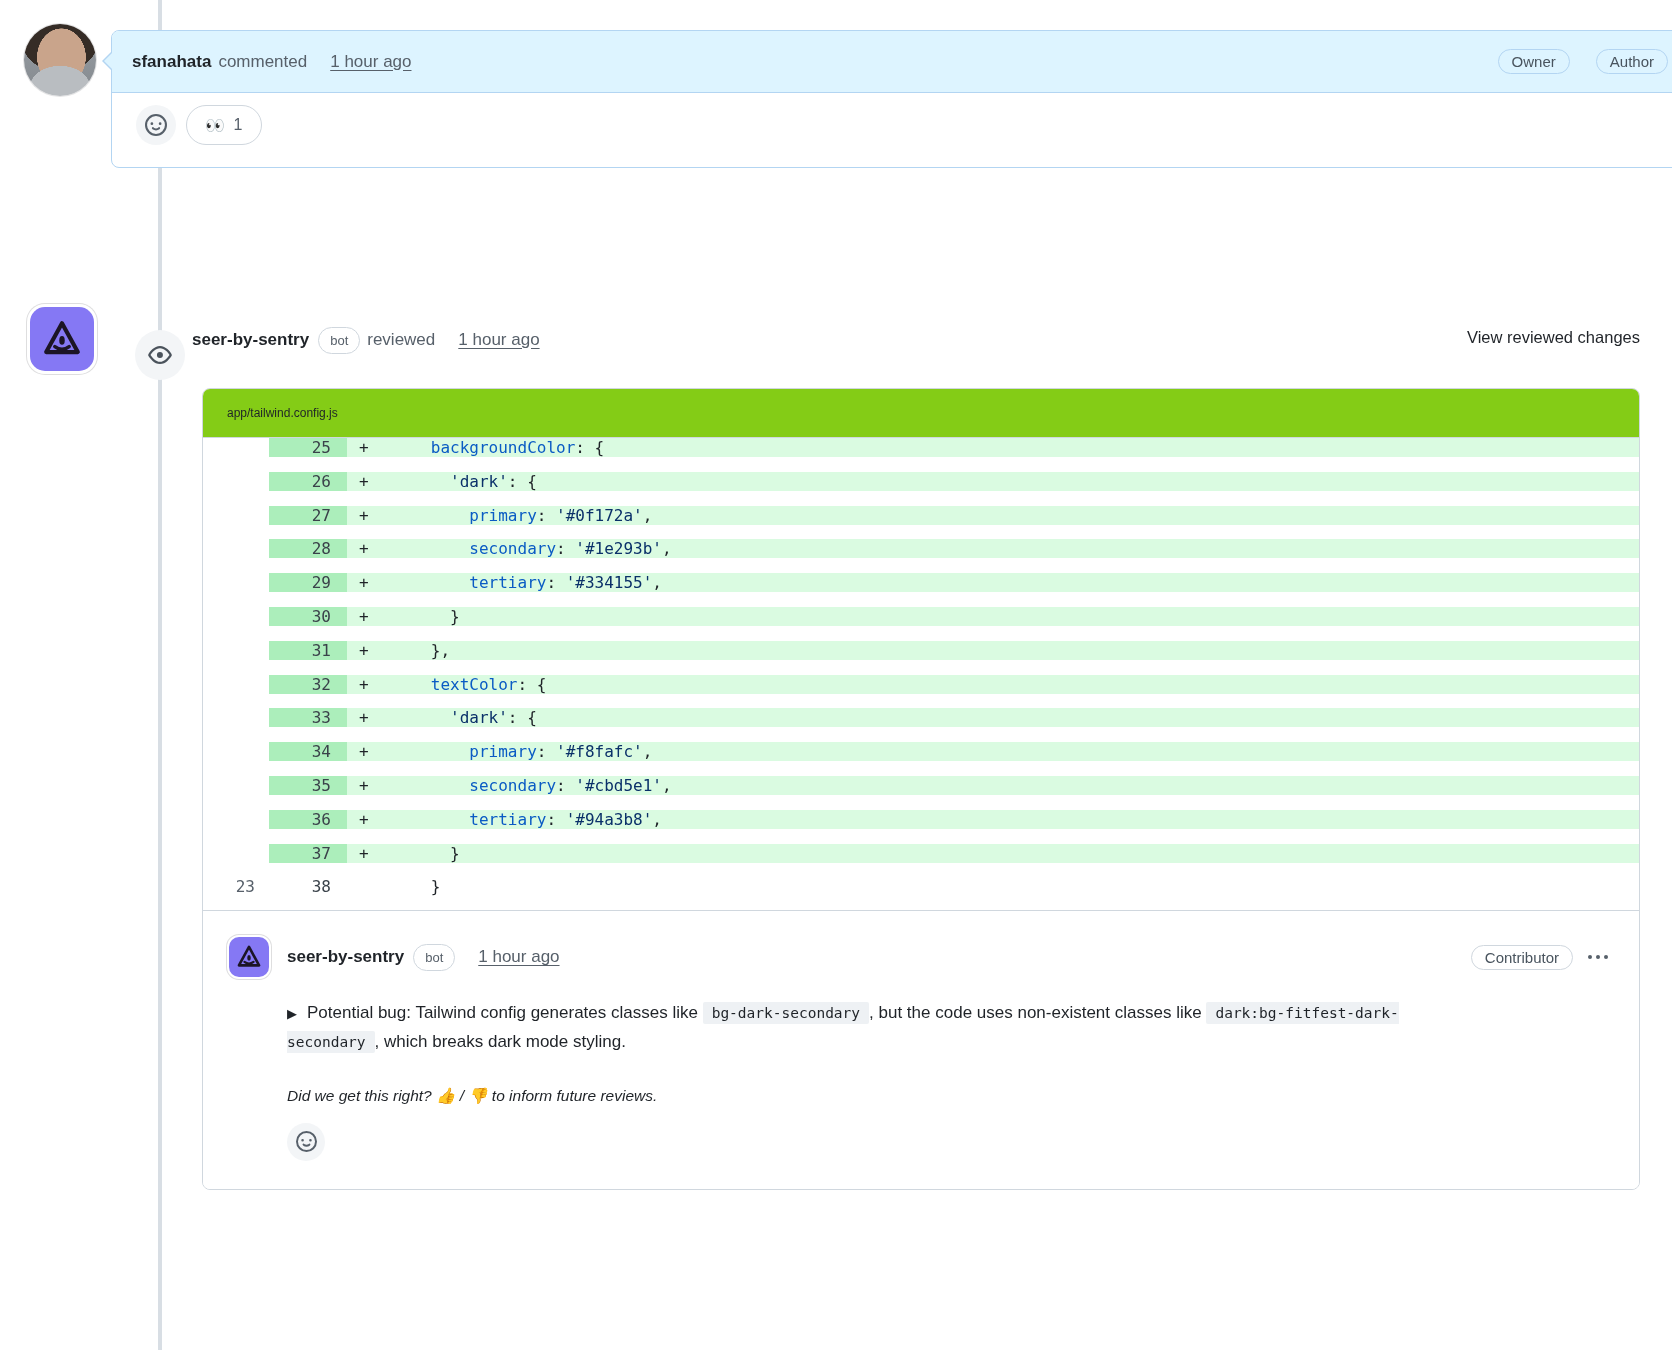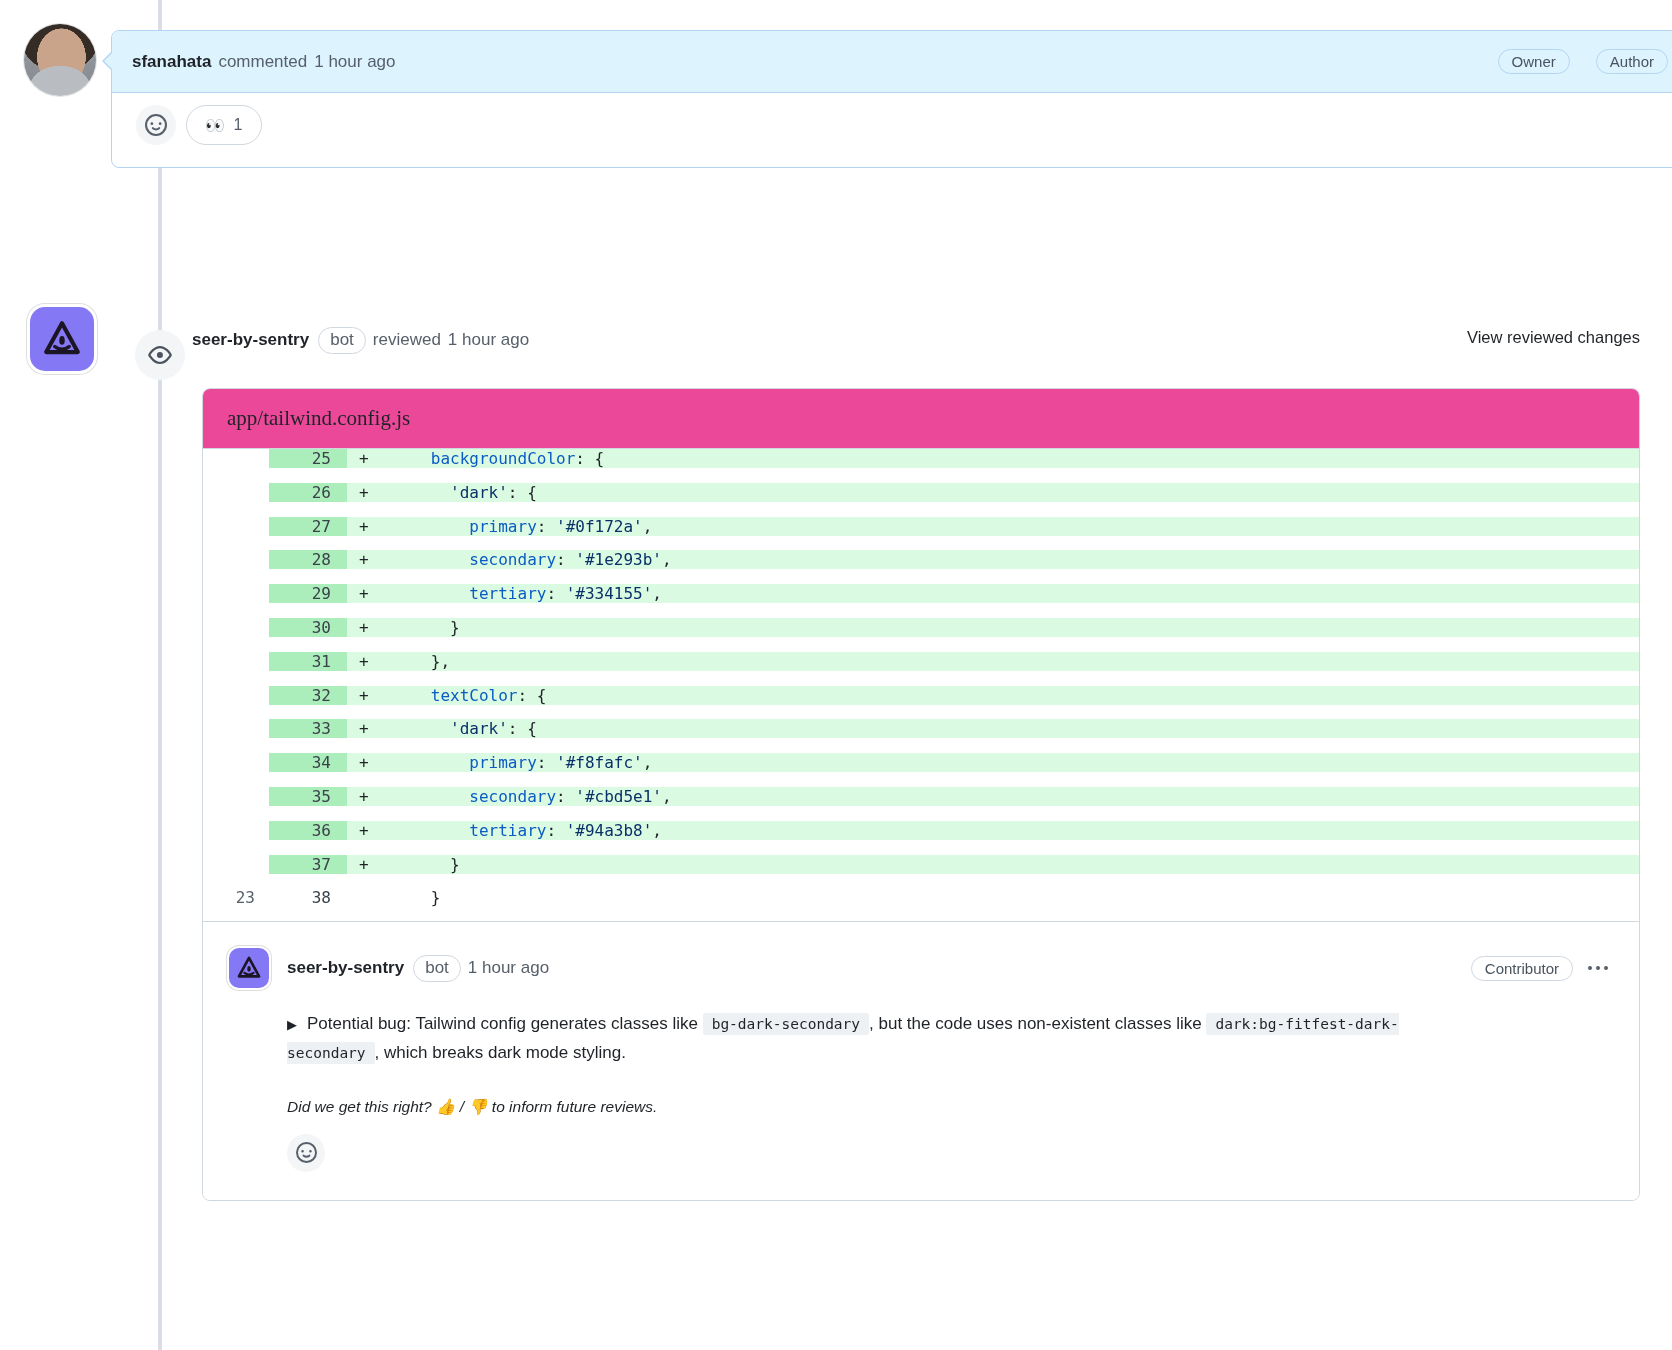--- a/index.html
+++ b/index.html
@@ -24,21 +24,21 @@
   .comment-card{position:absolute;left:111px;top:30px;width:1646px;background:#fff;
     border:1px solid var(--card_border_blue);border-radius:8px}
   .comment-card .arrow-outer{position:absolute;left:-10px;top:20px;width:0;height:0;
     border:10px solid transparent;border-right-color:var(--card_border_blue);border-left:none}
   .comment-card .arrow-inner{position:absolute;left:-8px;top:21px;width:0;height:0;
     border:9px solid transparent;border-right-color:var(--header_blue);border-left:none}
   .comment-header{display:flex;align-items:center;height:62px;padding:0 20px;background:var(--header_blue);
     border-bottom:1px solid var(--card_border_blue);border-radius:7px 7px 0 0;font-size:17px}
   .author-name{font-weight:bold;color:var(--dark)}
   .header-word{color:var(--muted);margin-left:7px}
-  .time-link{color:var(--muted);margin-left:7px;text-underline-offset:3px;cursor:pointer}
+  .time-link{color:var(--muted);margin-left:23px;text-decoration:underline;text-underline-offset:3px;cursor:pointer}
   .header-right{margin-left:auto;display:flex;align-items:center;gap:26px}
   .pill{display:inline-flex;align-items:center;border:1px solid var(--card_border_blue);border-radius:999px;
     padding:3px 13px;font-size:15px;color:#49545e;background:transparent}
   .pill.gray{border-color:var(--border)}
   .kebab-btn{display:flex;align-items:center;justify-content:center;width:34px;height:26px;background:none;border:none;cursor:pointer;margin-left:8px}
   .kebab-dot{width:4px;height:4px;border-radius:50%;background:var(--muted);box-shadow:8px 0 0 var(--muted),-8px 0 0 var(--muted)}
   .comment-body{padding:26px 24px 6px;font-size:17px}
   .mention{font-weight:bold;text-decoration:underline;text-underline-offset:4px;color:var(--dark);cursor:pointer}
   .reaction-row{display:flex;align-items:center;gap:10px;padding:12px 24px 22px}
   .react-circle{width:40px;height:40px;border-radius:50%;background:var(--circle_bg);border:none;display:flex;align-items:center;justify-content:center;cursor:pointer}
@@ -48,27 +48,27 @@
   
   .seer-avatar{position:absolute;left:27px;top:304px;width:70px;height:70px;border-radius:18px;background:#fff;
     box-shadow:0 0 0 1px rgba(31,35,40,.15);display:flex;align-items:center;justify-content:center;cursor:pointer}
   .seer-inner{width:64px;height:64px;border-radius:15px;background:var(--purple);display:flex;align-items:center;justify-content:center}
   .seer-avatar.small{position:static;width:44px;height:44px;border-radius:12px;flex:0 0 44px}
   .seer-avatar.small .seer-inner{width:40px;height:40px;border-radius:10px}
   .eye-badge{position:absolute;left:135px;top:330px;width:50px;height:50px;border-radius:50%;background:var(--circle_bg);
     display:flex;align-items:center;justify-content:center}
   .review-head{position:absolute;left:192px;top:322px;height:36px;display:flex;align-items:center;font-size:17px}
   .bot-pill{display:inline-flex;align-items:center;border:1px solid var(--border);border-radius:999px;
-    padding:4px 11px;font-size:17px;color:var(--muted);margin-left:9px;height:27px}
+    padding:4px 11px;font-size:13px;color:var(--muted);margin-left:9px;height:27px}
   .view-link{position:absolute;right:32px;top:328px;font-size:16.5px;color:var(--dark);cursor:pointer}
 
   
   .diff-panel{position:absolute;left:202px;top:388px;width:1438px;border:1px solid var(--border);border-radius:8px;background:#fff;overflow:hidden}
-  .file-header{background:#ec4899;border-bottom:1px solid var(--border);padding:17px 24px;
-    font-family:Liberation Serif, serif;font-size:21px;color:var(--dark);cursor:pointer}
+  .file-header{background:#84cc16;border-bottom:1px solid var(--border);padding:17px 24px;
+    font-family:Liberation Sans, sans-serif;font-size:12px;color:var(--dark);cursor:pointer}
   .lines-row{padding:15px 24px;font-size:16px;color:var(--muted);border-bottom:1px solid var(--border);white-space:pre-wrap}
   .lines-row .green{color:var(--green)}
   .diff-rows{font-family:"DejaVu Sans Mono",monospace;font-size:16px}
   .diff-row{display:flex;align-items:flex-start;height:33.8px}
   .c-old{flex:0 0 66px;text-align:right;padding-right:14px;color:var(--muted)}
   .c-new{flex:0 0 78px;text-align:right;padding-right:16px;color:#3a424a}
   .c-code{flex:1;display:flex;align-items:center;white-space:pre;overflow:hidden}
   .marker{flex:0 0 26px;padding-left:12px;color:var(--dark)}
   .diff-row.add .c-old,.diff-row.add .c-new{background:var(--gutter_green)}
   .diff-row.add .c-code{background:var(--add_bg)}

